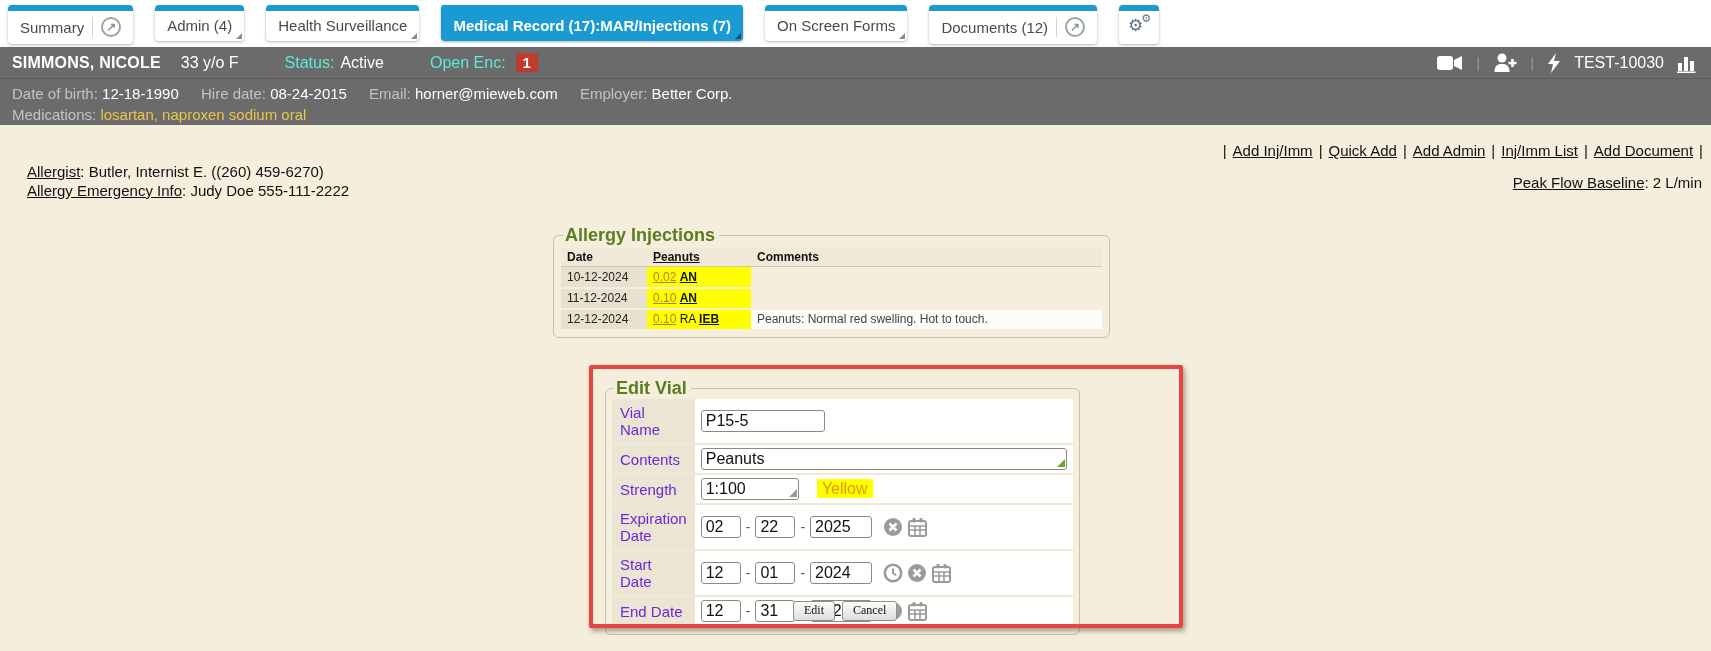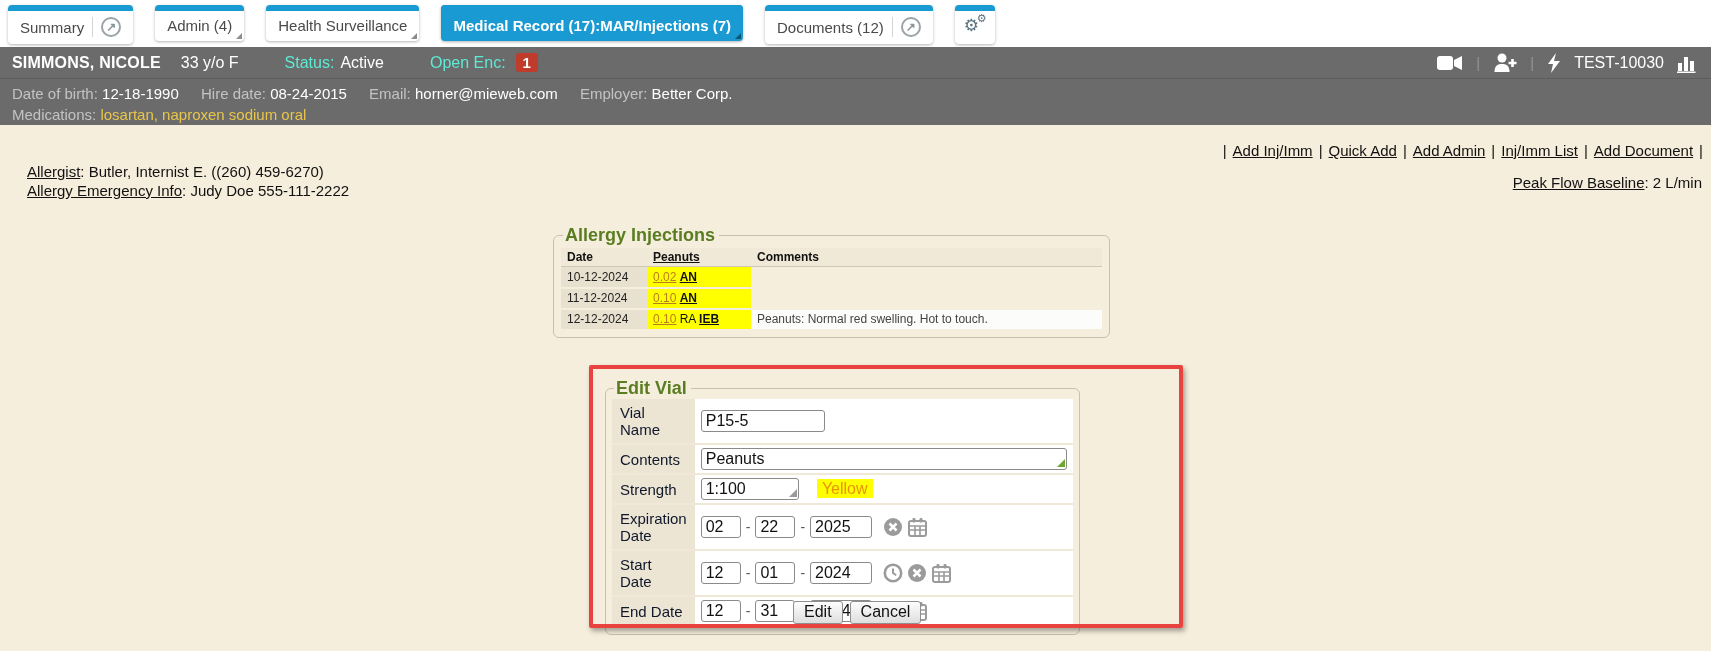--- a/index.html
+++ b/index.html
@@ -79,21 +79,21 @@
   .code-plain { color:#111; }
   a.agent-link { color:#111; text-decoration:underline; cursor:pointer; }
 
   
   .red-box { position:absolute; left:589px; top:240px; width:594px; height:263px;
              border:4px solid #e8433e; border-radius:2px; z-index:5; pointer-events:none;
              box-shadow:2px 3px 5px rgba(0,0,0,0.35); }
   .vial-fieldset { position:absolute; left:605px; top:253px; width:446px; padding:0 6px 7px; }
   .vial-table { border-collapse:collapse; width:100%; font-size:15px; }
   .vial-table td { border-bottom:2px solid #f0e9d8; vertical-align:middle; }
-  .lbl-cell { background:#ece5d4; width:120px; padding:5px 8px; color:#0f172a;margin-top:20px; }
+  .lbl-cell { background:#ece5d4; width:120px; padding:5px 8px; color:#6d28d9;margin-top:20px; }
   .val-cell { background:#fff; padding:3px 6px; }
   input[type=text] { font-family:"Liberation Sans", sans-serif; font-size:16px; color:#111;
                      border:1px solid #8a8a8a; border-radius:3px; height:22px;
                      padding:0 4px; background:#fff; }
   .inp-vial { width:124px; }
   .input-wrap { position:relative; display:inline-block; }
   .inp-contents { width:366px; border:2px solid #1c1c1c; border-radius:2px; height:24px; }
   .inp-strength { width:98px; border:2px solid #1c1c1c; border-radius:2px; height:24px; }
   .rsz { position:absolute; right:2px; bottom:3px; width:0; height:0; border-style:solid;
          border-width:0 0 8px 8px; }
@@ -101,21 +101,21 @@
   .rsz-gray  { border-color:transparent transparent #9a9a9a transparent; }
   .tag-yellow { background:#ffff00; color:#e89400; padding:1px 5px; margin-left:14px; font-size:16px; }
   .date-row { display:flex; align-items:center; gap:4px; }
   .inp-mm, .inp-dd { width:40px; border:1px solid #777; border-radius:2px; }
   .inp-yyyy { width:62px; border:1px solid #777; border-radius:2px; }
   .date-dash { color:#555; margin:0 1px; font-size:14px; }
   .date-icons { display:flex; align-items:center; gap:4px; margin-left:7px; }
   .date-icons svg { cursor:pointer; display:block; }
 
   .form-buttons { position:absolute; left:793px; top:476px; display:flex; gap:7px; z-index:3; }
-  .btn { font-family:Liberation Sans, sans-serif; font-size:16px; color:#111;
+  .btn { font-family:Liberation Serif, serif; font-size:12px; color:#111;
          padding:1px 10px 2px; background:linear-gradient(#fdfdfd,#dedede);
          border:1px solid #8f8f8f; border-radius:3px; cursor:pointer; }
 </style>
 </head>
 <body>
 
 <div class="tabbar">
   <div class="tab">
     <div class="tab-strip"></div>
     <div class="tab-inner">
@@ -137,20 +137,27 @@
     <div class="tab-strip"></div>
     <div class="tab-inner">
         <span>Health Surveillance</span>
       </div>
     <span class="corner"></span>
   </div>
   <div class="tab active">
     <div class="tab-strip"></div>
     <div class="tab-inner">
         <span>Medical Record (17):MAR/Injections (7)</span>
+      </div>
+    <span class="corner"></span>
+  </div>
+  <div class="tab">
+    <div class="tab-strip"></div>
+    <div class="tab-inner">
+        <span>On Screen Forms</span>
       </div>
     <span class="corner"></span>
   </div>
   <div class="tab">
     <div class="tab-strip"></div>
     <div class="tab-inner">
       <span>Documents (12)</span>
       <span class="tab-divider"></span>
       <span class="ext-circle">
           <span>↗</span>

